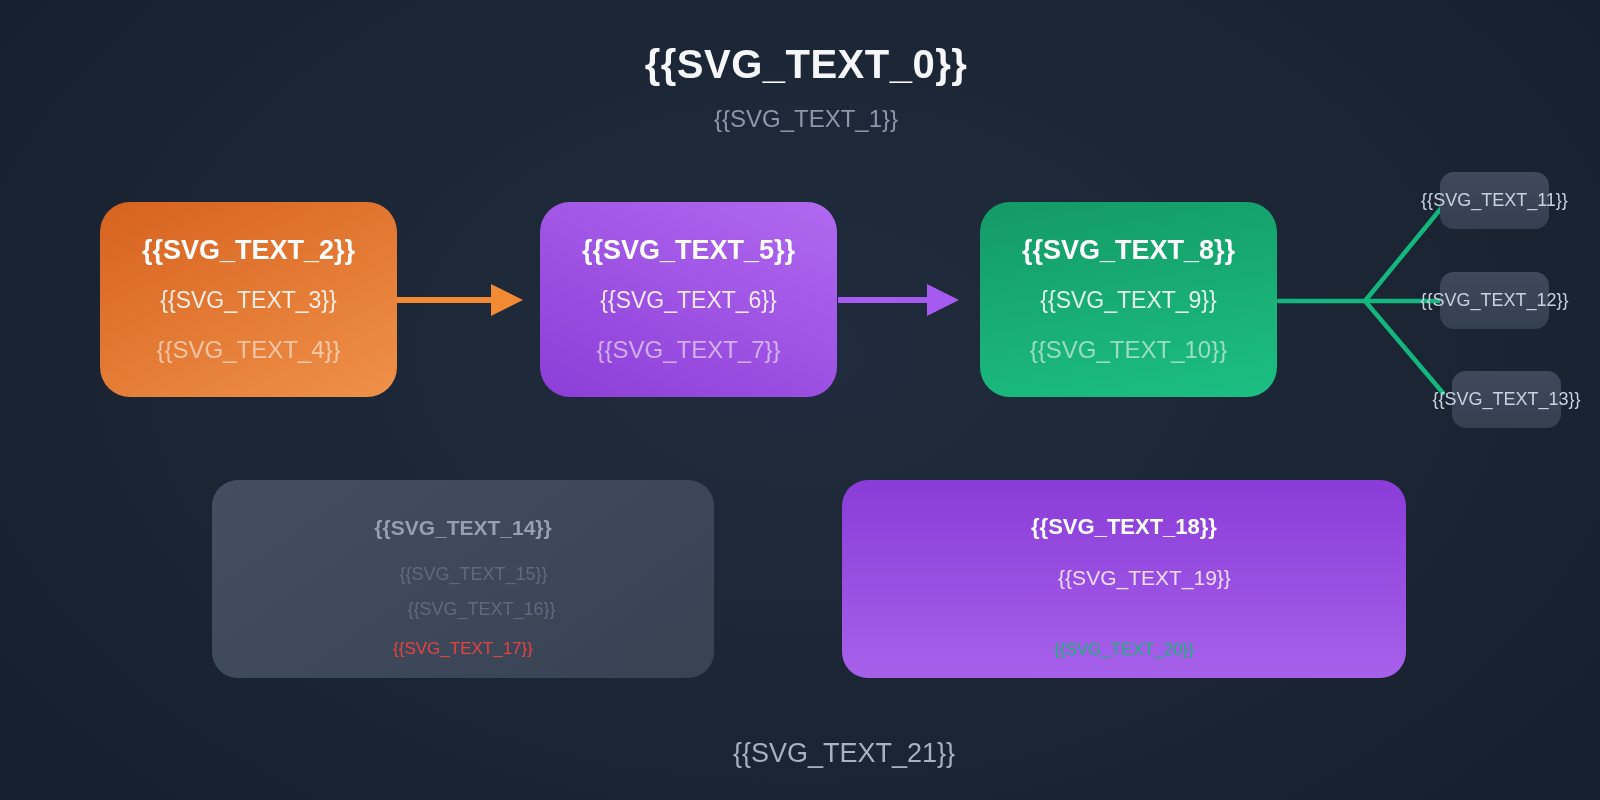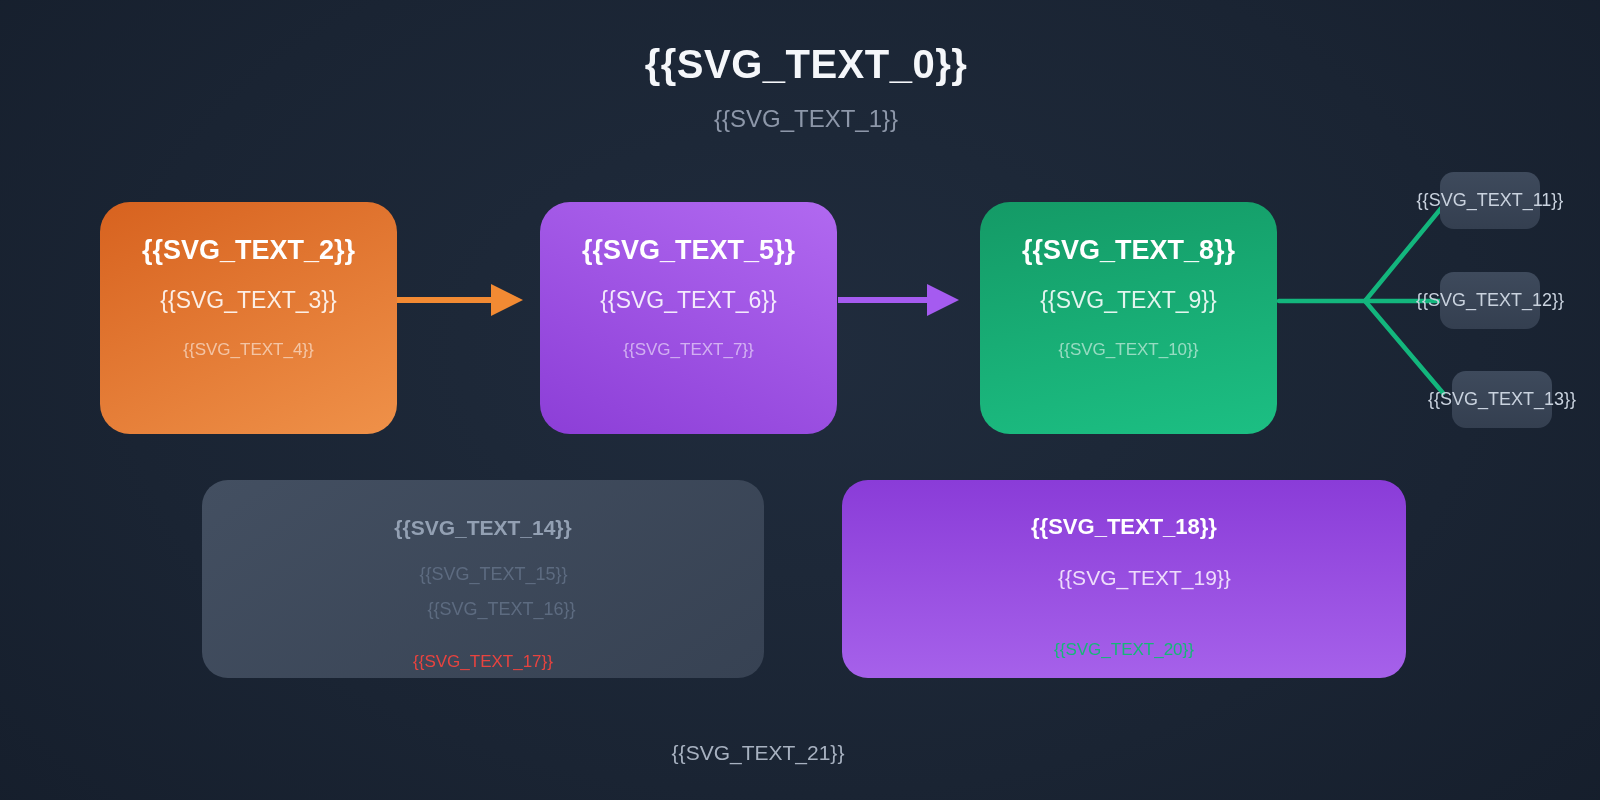--- a/index.html
+++ b/index.html
@@ -9,47 +9,47 @@
     background:radial-gradient(1300px 850px at 50% 44%, #202c3d 0%, #1a2433 52%, #131b28 100%);
   }
   .abs{position:absolute;}
   .ctr{left:0;right:0;text-align:center;white-space:nowrap;}
 
   
   .page-title{left:806px;top:64px;transform:translate(-50%,-50%);
     font-size:40px;font-weight:700;color:#f5f7fa;letter-spacing:.5px;white-space:nowrap;}
   .page-subtitle{left:806px;top:119px;transform:translate(-50%,-50%);
     font-size:24px;color:#8d97a9;white-space:nowrap;}
-  .footer-caption{left:758px;top:753px;transform:translate(-50%,-50%);
-    font-size:21px;color:#a7b1c0;white-space:nowrap;}
+  .footer-caption{left:844px;top:753px;transform:translate(-50%,-50%);
+    font-size:27px;color:#a7b1c0;white-space:nowrap;}
 
   
-  .flow-node{position:absolute;top:202px;width:297px;height:232px;border-radius:30px;}
+  .flow-node{position:absolute;top:202px;width:297px;height:195px;border-radius:30px;}
   #node1{left:100px;background:linear-gradient(155deg,#d7621f 0%,#ef9149 100%);}
   #node2{left:540px;background:linear-gradient(205deg,#b169f0 0%,#8c3ed7 100%);}
   #node3{left:980px;background:linear-gradient(170deg,#149a66 0%,#1cbf83 100%);}
   .node-title{top:32px;font-size:27px;line-height:32px;font-weight:700;color:#ffffff;}
   .node-line2{top:84px;font-size:23px;line-height:28px;color:rgba(255,255,255,.88);}
-  .node-line3{top:136px;font-size:17px;line-height:24px;color:rgba(255,255,255,.55);}
+  .node-line3{top:136px;font-size:24px;line-height:24px;color:rgba(255,255,255,.55);}
 
   
-  .branch-target{position:absolute;left:1440px;width:100px;height:57px;border-radius:14px;
+  .branch-target{position:absolute;left:1440px;width:109px;height:57px;border-radius:14px;
     background:linear-gradient(180deg,#3e4a5c 0%,#343f50 100%);
     display:flex;align-items:center;justify-content:center;}
   #bt1{top:172px;} #bt2{top:272px;} #bt3{top:371px;margin-left:12px;}
   .branch-label{font-size:18px;color:#c9d2de;white-space:nowrap;}
 
   
   .info-card{position:absolute;top:480px;height:198px;border-radius:26px;}
-  #card-left{left:202px;width:562px;background:linear-gradient(145deg,#434f61 0%,#374253 100%);}
+  #card-left{left:212px;width:502px;background:linear-gradient(145deg,#434f61 0%,#374253 100%);}
   #card-right{left:842px;width:564px;background:linear-gradient(180deg,#8a3cd8 0%,#a661ea 100%);}
   .cl-title{top:35px;font-size:21px;line-height:26px;font-weight:700;color:#93a0b3;}
   .cl-l2{top:83px;font-size:18px;line-height:22px;color:#5d6b80;padding-left:21px;}
   .cl-l3{top:118px;font-size:18px;line-height:22px;color:#5d6b80;margin-left:37px;}
-  .cl-alert{top:158px;font-size:17px;line-height:21px;color:#e8433f;margin-top:13px;}
+  .cl-alert{top:158px;font-size:17px;line-height:21px;color:#e8433f;}
   .cr-title{top:33px;font-size:22px;line-height:27px;font-weight:700;color:#ffffff;}
   .cr-l2{top:85px;font-size:21px;line-height:25px;color:#eedcfb;margin-left:41px;}
   .cr-hl{top:159px;font-size:17px;line-height:21px;color:#15b877;}
 
   svg{position:absolute;left:0;top:0;pointer-events:none;}
 </style>
 </head>
 <body>
 
 <div id="canvas">

